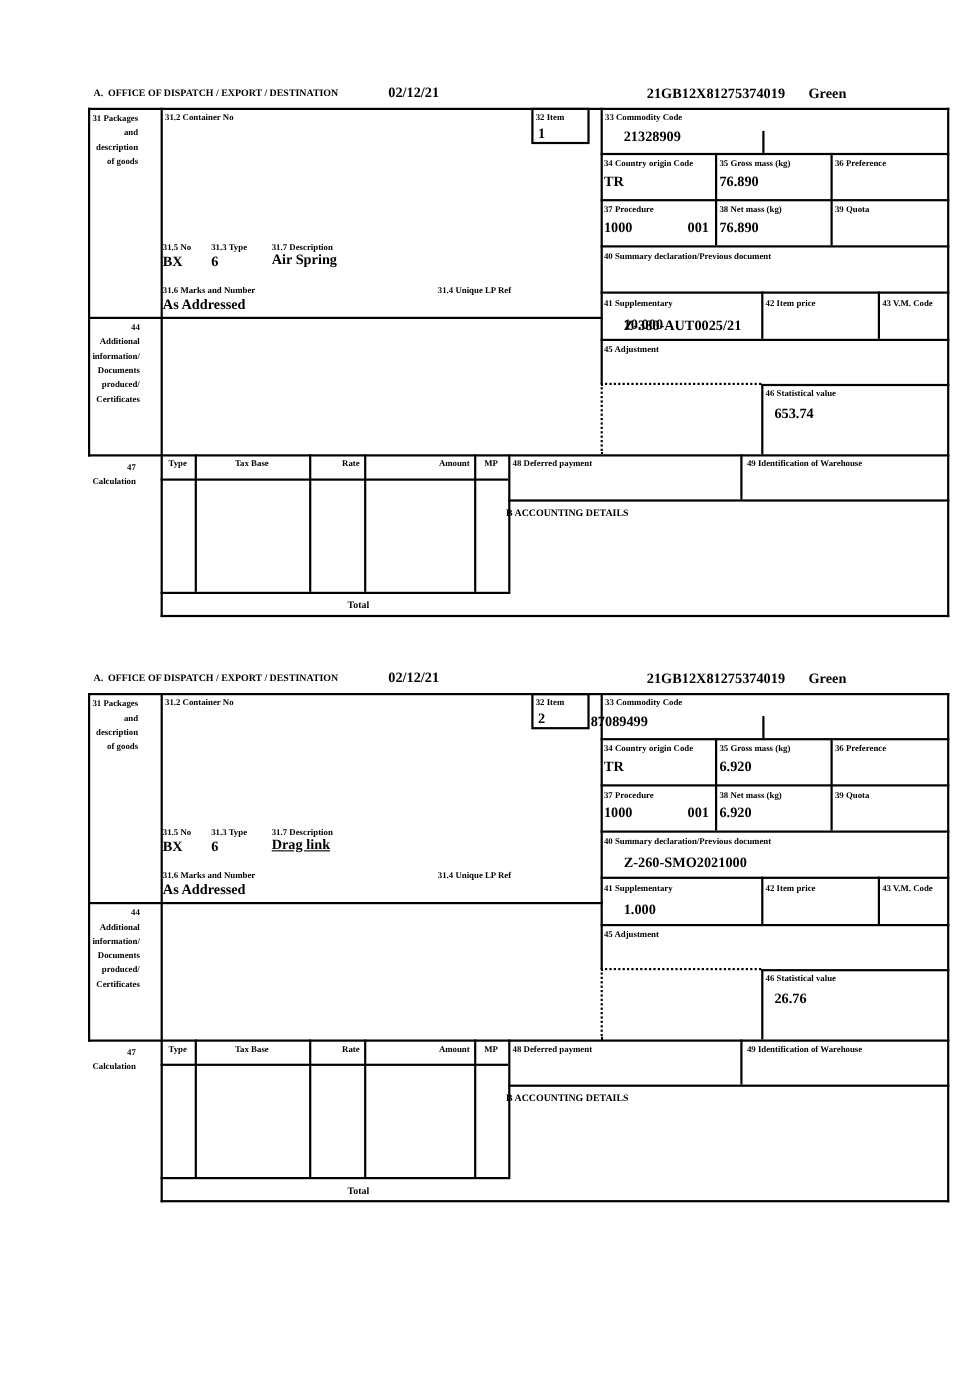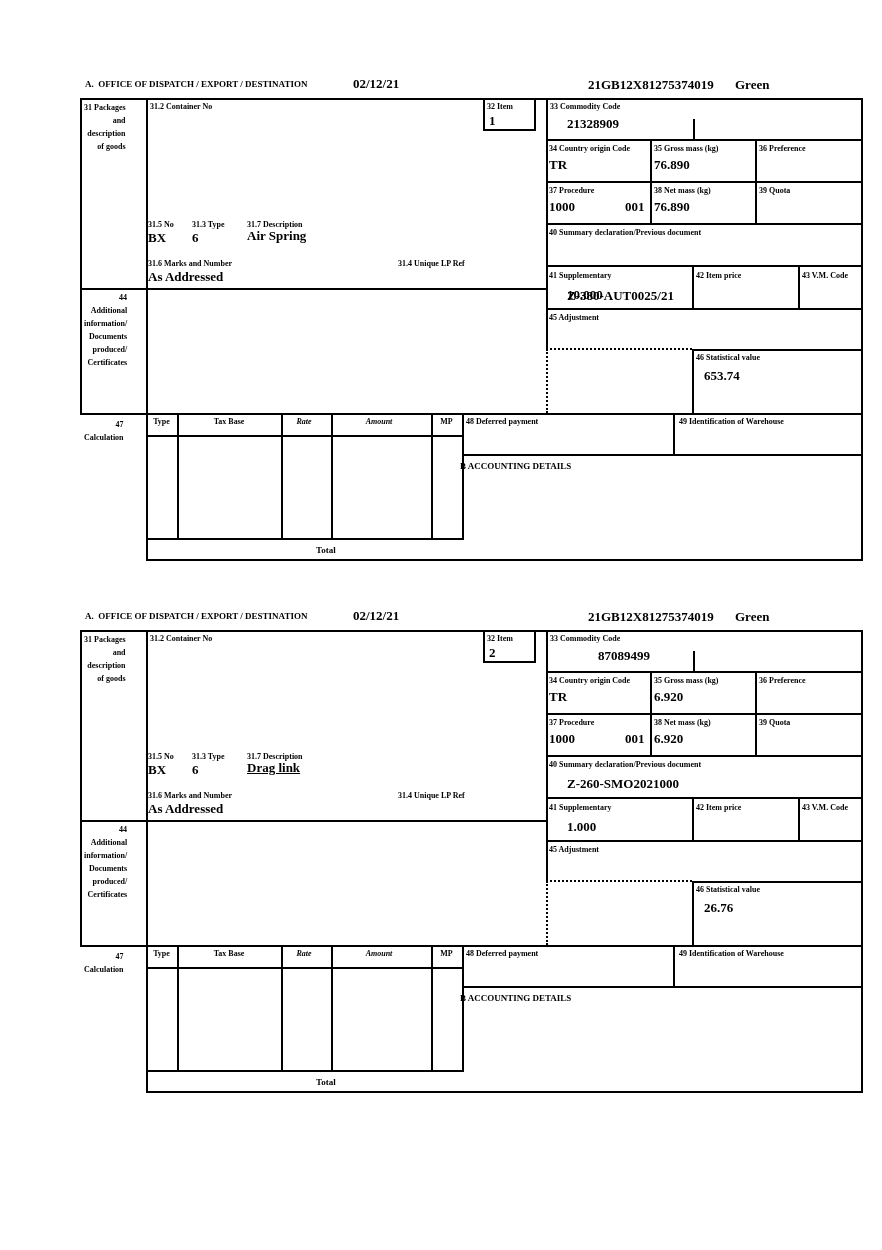--- a/index.html
+++ b/index.html
@@ -12,21 +12,21 @@
   .lbl9{position:absolute;font-size:9px;font-weight:bold;line-height:11px;white-space:nowrap;}
   .val{position:absolute;font-size:13px;font-weight:bold;line-height:14px;white-space:nowrap;}
   .pre{white-space:pre;font-family:Liberation Serif, serif;}
   .multi{white-space:pre-line;line-height:13px;text-align:right;}
   .h{position:absolute;height:2px;background:#000;}
   .v{position:absolute;width:2px;background:#000;}
   .dh{position:absolute;height:0;border-top:2px dotted #000;}
   .dv{position:absolute;width:0;border-left:2px dotted #000;}
   .ibox{position:absolute;border:2px solid #000;}
   .ctr{text-align:center;}
-  .rgt{text-align:center;padding-right:16px;font-style:italic;}
+  .rgt{text-align:right;padding-right:16px;}
 </style>
 </head>
 <body>
 
 <div id="page">
 
   <div class="sec sec1">
 
     <div class="lbl9 pre" style="left:85px;top:3px;">A.  OFFICE OF DISPATCH / EXPORT / DESTINATION</div>
     <div class="val" style="left:353px;top:1px;">02/12/21</div>
@@ -186,21 +186,21 @@
     <div class="lbl" style="left:192px;top:144px;">31.3 Type</div>
     <div class="lbl" style="left:247px;top:144px;">31.7 Description</div>
     <div class="val" style="left:148px;top:155px;">BX</div>
     <div class="val" style="left:192px;top:155px;">6</div>
     <div class="val" style="left:247px;top:153px;text-decoration:underline;">Drag link</div>
     <div class="lbl" style="left:148px;top:183px;">31.6 Marks and Number</div>
     <div class="lbl" style="left:398px;top:183px;">31.4 Unique LP Ref</div>
     <div class="val" style="left:148px;top:194px;">As Addressed</div>
 
     <div class="lbl" style="left:550px;top:26px;">33 Commodity Code</div>
-    <div class="val" style="left:598px;top:41px;">87089499</div>
+    <div class="val" style="left:537px;top:41px;">87089499</div>
     <div class="lbl" style="left:549px;top:68px;">34 Country origin Code</div>
     <div class="lbl" style="left:654px;top:68px;">35 Gross mass (kg)</div>
     <div class="lbl" style="left:759px;top:68px;">36 Preference</div>
     <div class="val" style="left:549px;top:82px;">TR</div>
     <div class="val" style="left:654px;top:82px;">6.920</div>
     <div class="lbl" style="left:549px;top:110px;">37 Procedure</div>
     <div class="lbl" style="left:654px;top:110px;">38 Net mass (kg)</div>
     <div class="lbl" style="left:759px;top:110px;">39 Quota</div>
     <div class="val" style="left:549px;top:124px;">1000</div>
     <div class="val" style="left:625px;top:124px;">001</div>

